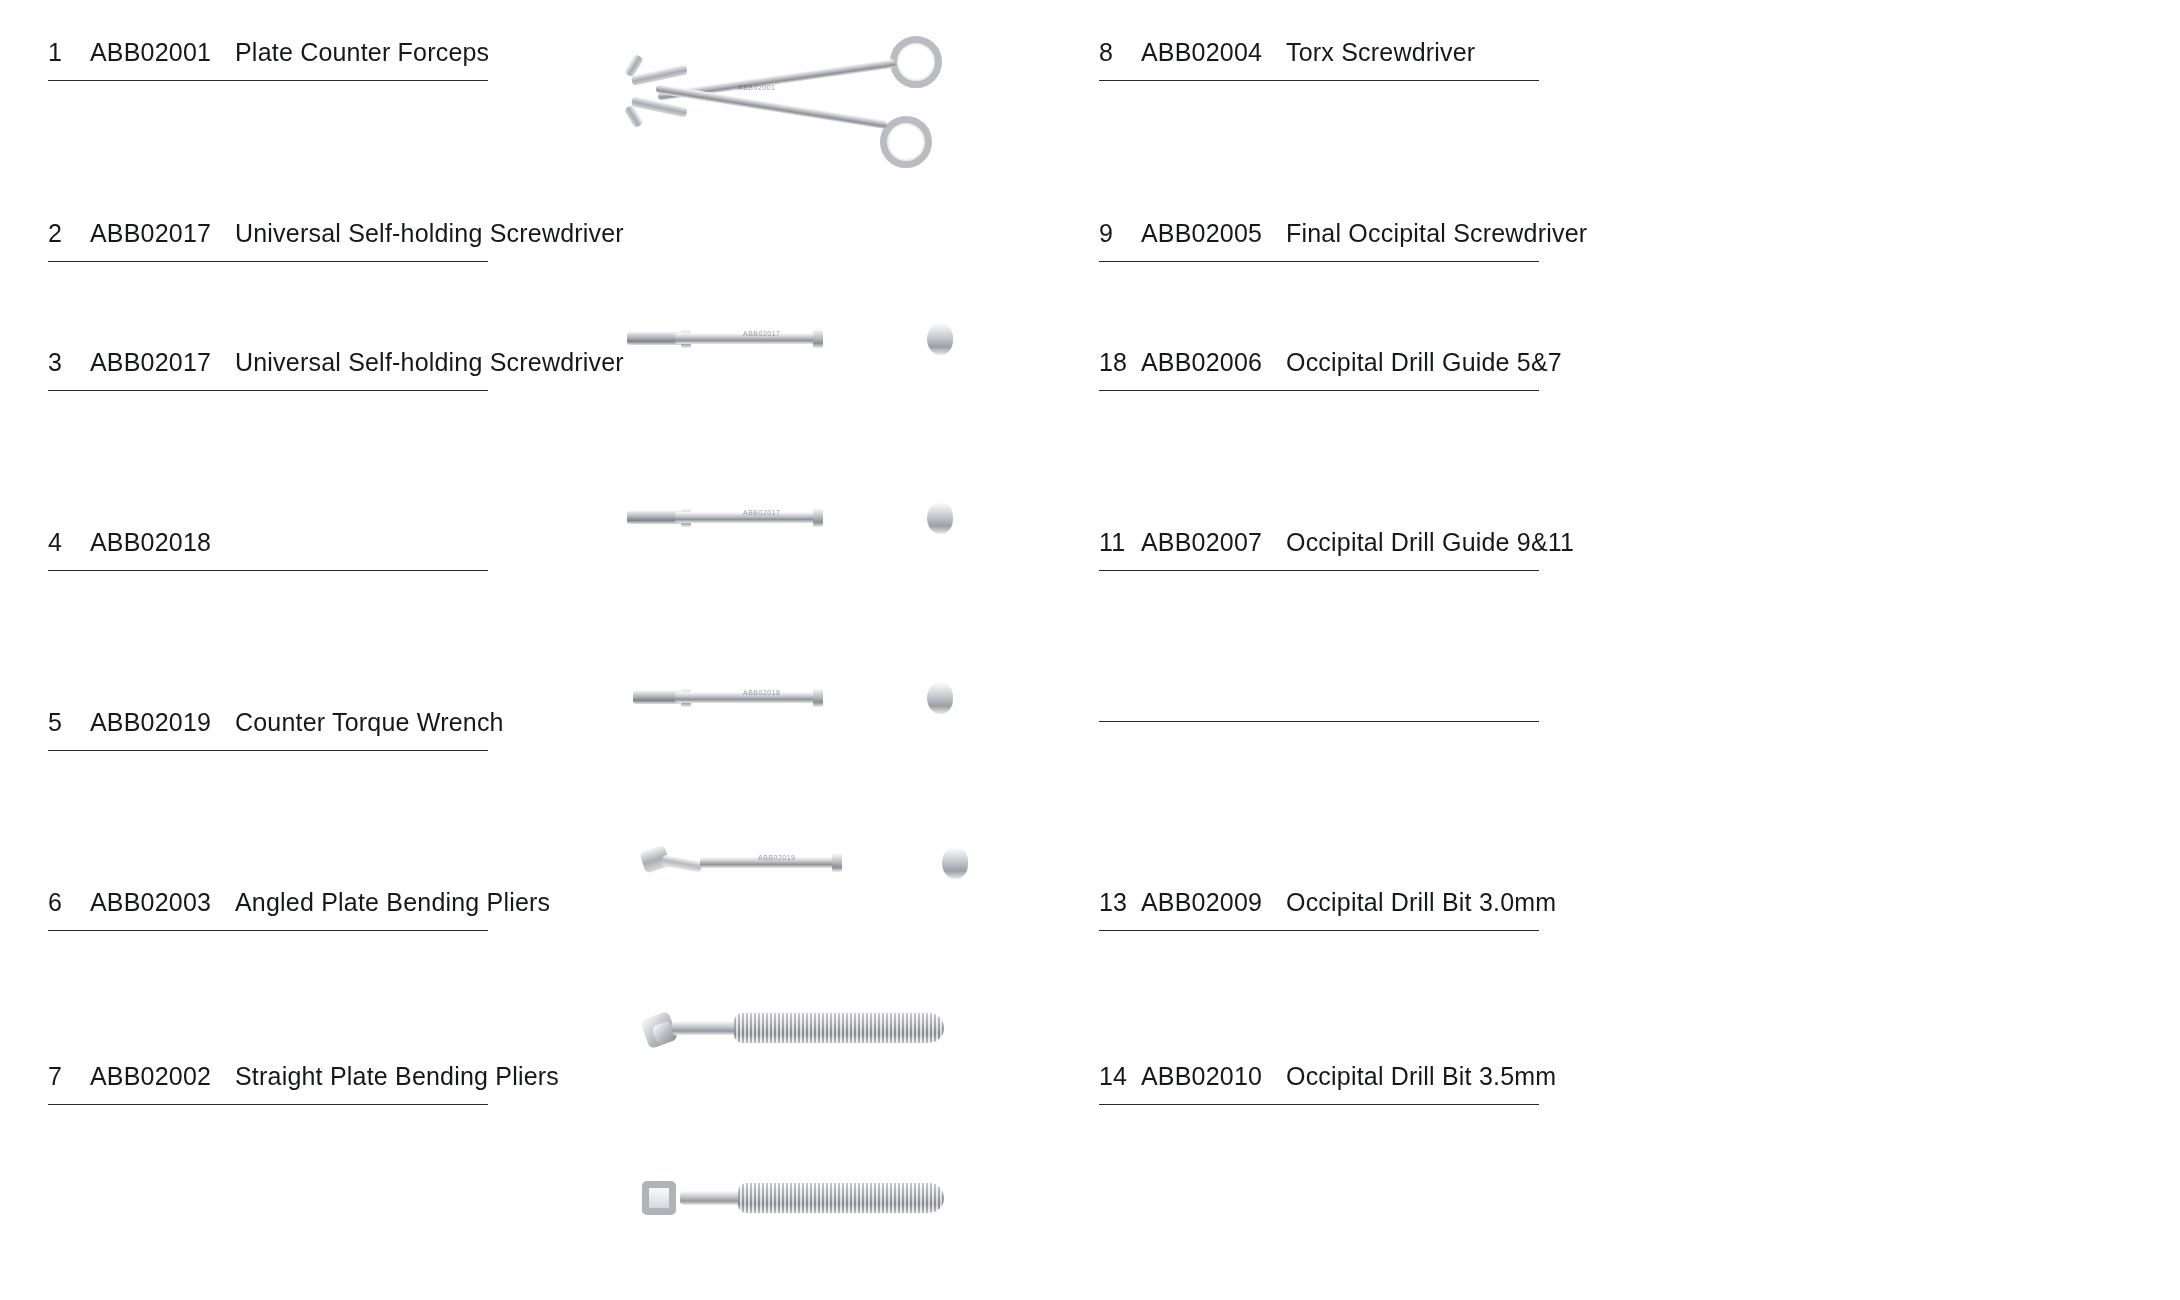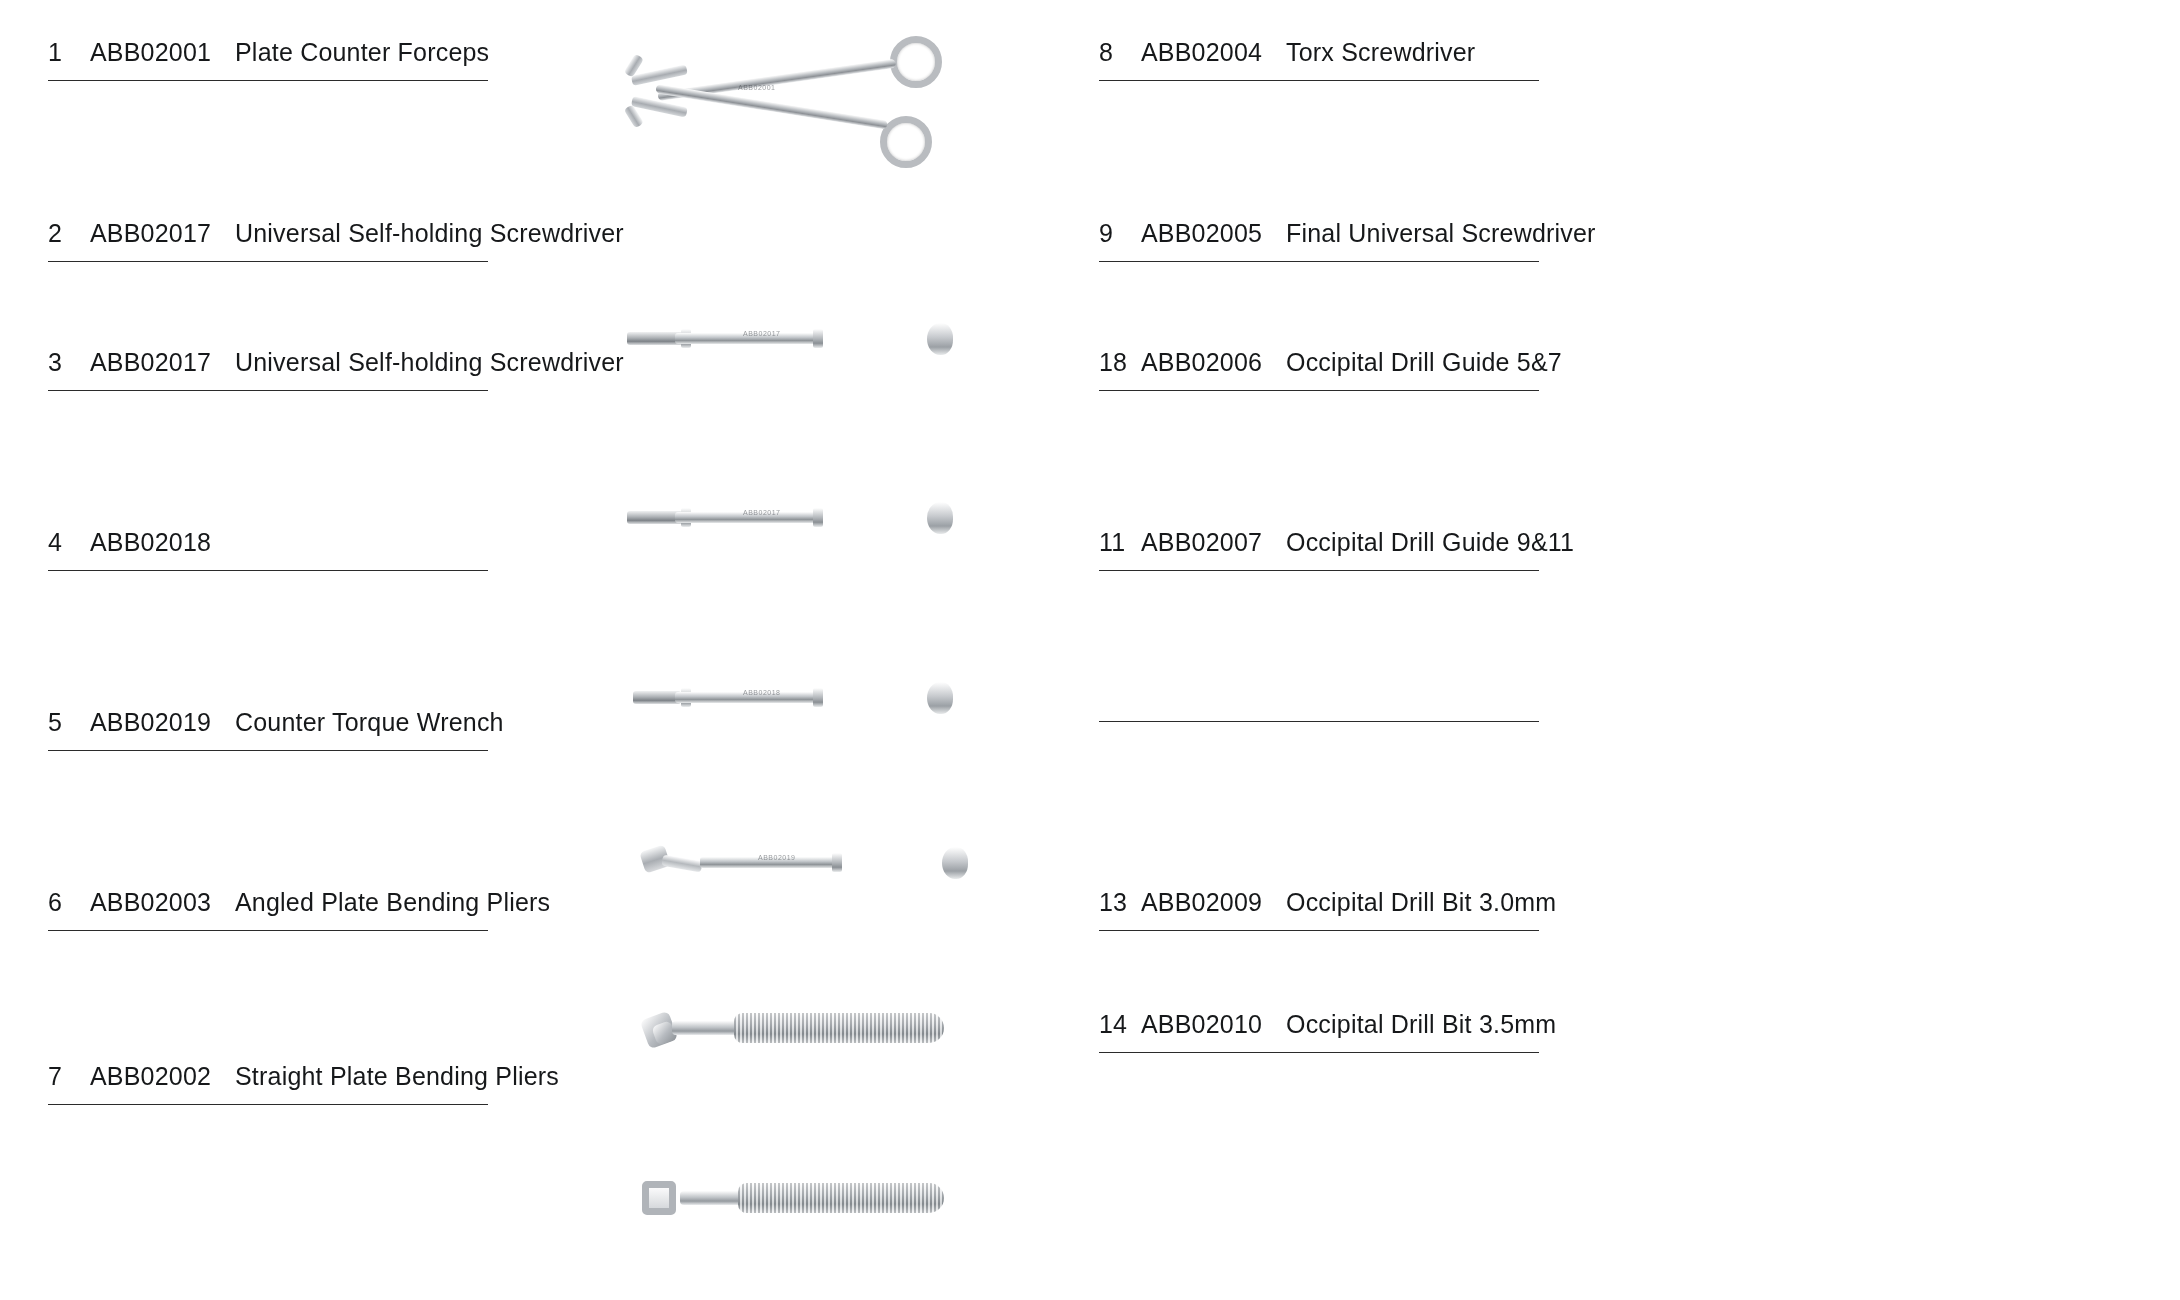--- a/index.html
+++ b/index.html
@@ -342,21 +342,21 @@
         <span class="entry-code">ABB02004</span>
         <span class="entry-name">Torx Screwdriver</span>
       </div>
       <div class="entry-rule"></div>
     </div>
 
     <div class="entry" style="top:197px;">
       <div class="entry-head">
         <span class="entry-num">9</span>
         <span class="entry-code">ABB02005</span>
-        <span class="entry-name">Final Universal Screwdriver</span>
+        <span class="entry-name">Final Occipital Screwdriver</span>
       </div>
       <div class="entry-rule"></div>
     </div>
 
     <div class="entry" style="top:326px;">
       <div class="entry-head">
         <span class="entry-num">18</span>
         <span class="entry-code">ABB02006</span>
         <span class="entry-name">Occipital Drill Guide 5&amp;7</span>
       </div>
@@ -378,21 +378,21 @@
 
     <div class="entry" style="top:866px;">
       <div class="entry-head">
         <span class="entry-num">13</span>
         <span class="entry-code">ABB02009</span>
         <span class="entry-name">Occipital Drill Bit 3.0mm</span>
       </div>
       <div class="entry-rule"></div>
     </div>
 
-    <div class="entry" style="top:988px;">
+    <div class="entry" style="top:1040px;">
       <div class="entry-head">
         <span class="entry-num">14</span>
         <span class="entry-code">ABB02010</span>
         <span class="entry-name">Occipital Drill Bit 3.5mm</span>
       </div>
       <div class="entry-rule"></div>
     </div>
 
   </div>
 </div>

